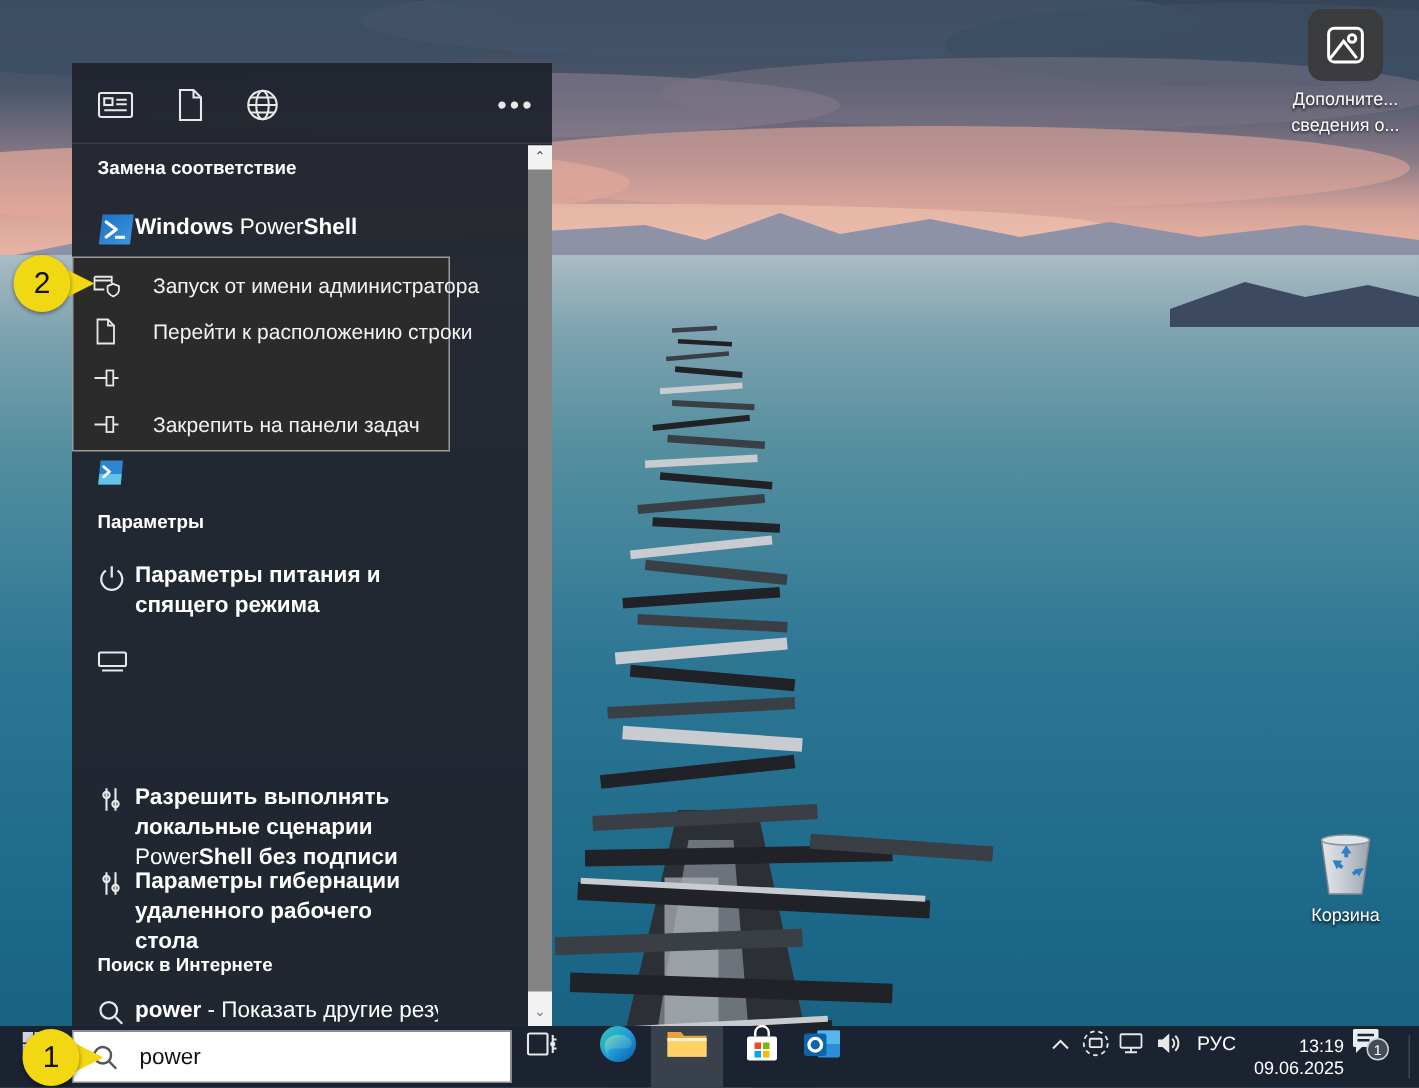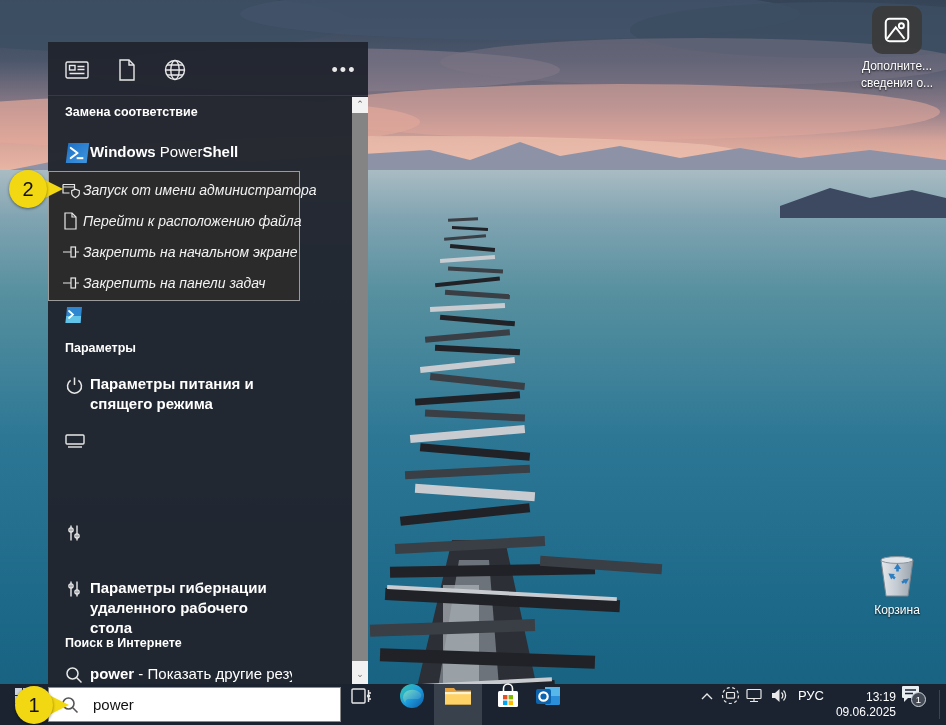--- a/index.html
+++ b/index.html
@@ -32,21 +32,21 @@
   
   #scrollbar { position:absolute; right:0; top:55px; bottom:0; width:16px; background:#f2f2f2; }
   #sb-up { position:absolute; top:0; left:0; width:16px; height:16px; background:#f2f2f2; color:#555; font-size:9px; text-align:center; line-height:15px; }
   #sb-thumb { position:absolute; top:16px; left:0; width:16px; bottom:26px; background:#848484; }
   #sb-down { position:absolute; bottom:4px; left:0; width:16px; height:16px; color:#777; font-size:9px; text-align:center; line-height:15px; }
 
   
   #ctx-menu { position:absolute; left:0; top:129px; width:252px; height:130px; background:#2b2b2b; border:1px solid #9b9b9b; z-index:8; padding-top:2px; }
   .mi { height:31px; display:flex; align-items:center; cursor:pointer; }
   .mic { width:20px; margin-left:13px; flex:0 0 20px; display:flex; }
-  .mi span.lab { color:#f2f2f2; font-size:14px; margin-left:1px; white-space:nowrap;font-style:italic; }
+  .mi span.lab { color:#f2f2f2; font-size:14px; margin-left:20px; white-space:nowrap; }
 
   
   #taskbar { position:absolute; left:0; top:684px; width:946px; height:41px; background:#1b2330; z-index:10; }
   #tb-search { position:absolute; left:48px; top:3px; width:293px; height:35px; background:#fff; border:1px solid #8a8a8a; display:flex; align-items:center; }
   #tb-search input { border:0; outline:0; font-family:"Liberation Sans",sans-serif; font-size:15px; color:#111; width:200px; background:transparent; }
   .tb-btn { position:absolute; top:0; height:23px; display:flex; align-items:center; justify-content:center; cursor:pointer; }
   #explorer-hl { position:absolute; left:434px; top:0; width:48px; height:41px; background:#39414c; }
   .tray-txt { color:#fff; font-size:13px; }
   #clock { position:absolute; right:50px; top:0; height:41px; display:flex; flex-direction:column; justify-content:center; text-align:right; color:#fff; font-size:12px; line-height:15px; cursor:pointer; }
   #tb-sep { position:absolute; right:6px; top:6px; width:1px; height:29px; background:#3d4450; }
@@ -249,20 +249,21 @@
 
 
   <div class="row" style="top:480px">
     <span class="ric" style="margin-top:2px">
       <svg width="18" height="18" viewBox="0 0 18 18" fill="none" stroke="#e8e8e8" stroke-width="1.4">
         <path d="M6 1.5 V16.5 M12 1.5 V16.5"></path>
           <circle cx="6" cy="6" r="2.1"></circle>
           <circle cx="12" cy="12" r="2.1"></circle>
       </svg>
     </span>
+    <span class="rtext"><b>Разрешить выполнять локальные сценарии </b><span class="m">Power</span><b>Shell без подписи</b></span>
   </div>
 
   <div class="row" style="top:536px">
     <span class="ric" style="margin-top:2px">
       <svg width="18" height="18" viewBox="0 0 18 18" fill="none" stroke="#e8e8e8" stroke-width="1.4">
         <path d="M6 1.5 V16.5 M12 1.5 V16.5"></path>
           <circle cx="6" cy="6" r="2.1"></circle>
           <circle cx="12" cy="12" r="2.1"></circle>
       </svg>
     </span>
@@ -297,30 +298,29 @@
       </span>
       <span class="lab">Запуск от имени администратора</span>
     </div>
     <div class="mi">
       <span class="mic">
         <svg width="16" height="18" viewBox="0 0 16 18" fill="none" stroke="#e8e8e8" stroke-width="1.2">
           <path d="M3 1 H10 L14 5 V17 H3 Z"></path>
             <path d="M10 1 V5 H14"></path>
         </svg>
       </span>
-      <span class="lab">Перейти к расположению файла</span>
+      <span class="lab">Перейти к расположению строки</span>
     </div>
     <div class="mi">
       <span class="mic">
         <svg width="18" height="18" viewBox="0 0 18 18" fill="none" stroke="#e8e8e8" stroke-width="1.2">
           <rect x="9" y="4" width="4.5" height="10"></rect>
             <path d="M1 9 H9 M13.5 9 H17"></path>
         </svg>
       </span>
-      <span class="lab">Закрепить на начальном экране</span>
     </div>
     <div class="mi">
       <span class="mic">
         <svg width="18" height="18" viewBox="0 0 18 18" fill="none" stroke="#e8e8e8" stroke-width="1.2">
           <rect x="9" y="4" width="4.5" height="10"></rect>
             <path d="M1 9 H9 M13.5 9 H17"></path>
         </svg>
       </span>
       <span class="lab">Закрепить на панели задач</span>
     </div>

